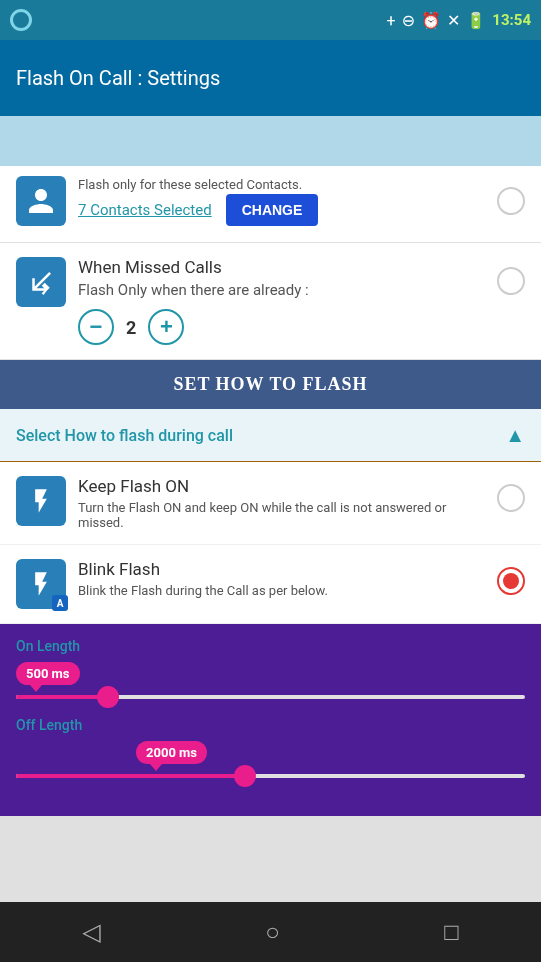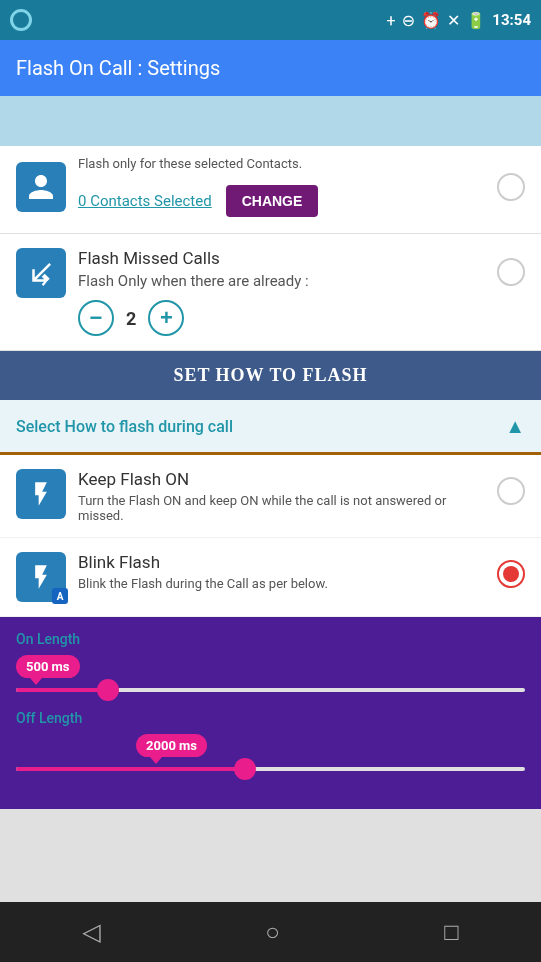--- a/index.html
+++ b/index.html
@@ -38,30 +38,30 @@
       align-items: center;
       gap: 6px;
       color: white;
       font-size: 14px;
     }
     .status-icon {
       color: white;
       font-size: 16px;
     }
     .status-time {
-      color: #ffffff;
+      color: #bef264;
       font-size: 15px;
       font-weight: bold;
     }
 
     
     .app-bar {
       width: 100%;
-      height: 56px;
-      background: #3b82f6;
+      height: 76px;
+      background: #0369a1;
       display: flex;
       align-items: center;
       padding: 0 16px;
     }
     .app-title {
       color: white;
       font-size: 20px;
       font-weight: 400;
     }
 
@@ -101,30 +101,30 @@
       height: 30px;
       fill: white;
     }
     .contacts-text-area {
       flex: 1;
       padding-left: 12px;
     }
     .contacts-flash-text {
       color: #555;
       font-size: 13px;
-      margin-bottom: 14px;
+      margin-bottom: 2px;
     }
     .contacts-selected-link {
       color: #2196a8;
       font-size: 15px;
       text-decoration: underline;
       cursor: pointer;
     }
     .change-btn {
-      background: #701a75;
+      background: #1d4ed8;
       color: white;
       border: none;
       border-radius: 4px;
       padding: 8px 16px;
       font-size: 14px;
       font-weight: bold;
       cursor: pointer;
       margin-left: 10px;
     }
     .radio-right {
@@ -230,21 +230,21 @@
       letter-spacing: 1px;
     }
 
     
     .select-flash-header {
       background: #e8f4f8;
       padding: 14px 16px;
       display: flex;
       align-items: center;
       justify-content: space-between;
-      border-bottom: 3px solid #a16207;
+      border-bottom: 1px solid #a16207;
     }
     .select-flash-label {
       color: #2196a8;
       font-size: 16px;
       font-weight: 500;
     }
     .chevron-up {
       color: #2196a8;
       font-size: 20px;
     }
@@ -439,35 +439,35 @@
 <div class="main-content">
 
   <div class="contacts-section">
     <div class="contact-icon-box">
       <svg viewBox="0 0 24 24">
         <path d="M12 12c2.7 0 4.8-2.1 4.8-4.8S14.7 2.4 12 2.4 7.2 4.5 7.2 7.2 9.3 12 12 12zm0 2.4c-3.2 0-9.6 1.6-9.6 4.8v2.4h19.2v-2.4c0-3.2-6.4-4.8-9.6-4.8z"></path>
       </svg>
     </div>
     <div class="contacts-text-area">
       <div class="contacts-flash-text">Flash only for these selected Contacts.</div>
-      <span class="contacts-selected-link">0 Contacts Selected</span>
+      <span class="contacts-selected-link">7 Contacts Selected</span>
       <button class="change-btn">CHANGE</button>
     </div>
     <div class="radio-right"></div>
   </div>
 
   <div class="missed-calls-section">
     <div class="missed-calls-row">
       <div class="missed-icon-box">
         <svg viewBox="0 0 24 24">
           <path d="M20 5.41L18.59 4 7 15.59V9H5v10h10v-2H8.41L20 5.41zM16.59 19L19 16.59l-4-4L12.59 15l2 2H11v2h3.59l-2 2L14 22.41 16.59 19z"></path>
         </svg>
       </div>
       <div class="missed-text-area">
-        <div class="missed-title">Flash Missed Calls</div>
+        <div class="missed-title">When Missed Calls</div>
         <div class="missed-desc">Flash Only when there are already :</div>
         <div class="counter-row">
           <button class="counter-btn">−</button>
           <span class="counter-value">2</span>
           <button class="counter-btn">+</button>
         </div>
       </div>
       <div class="radio-right-missed"></div>
     </div>
   </div>

